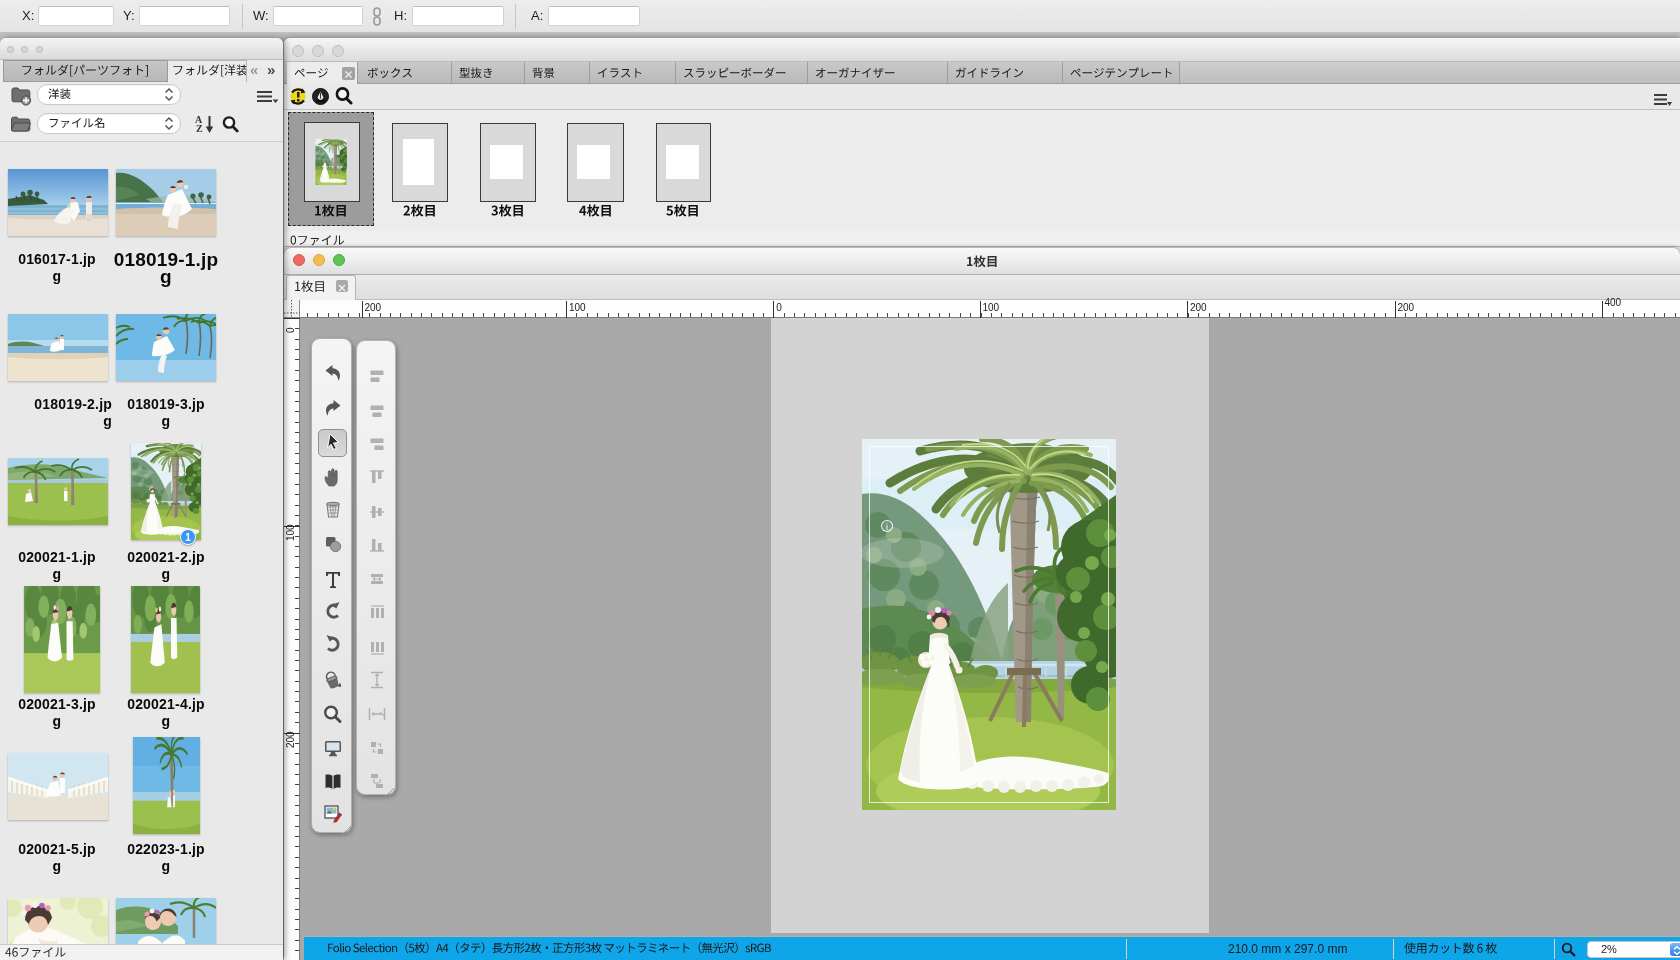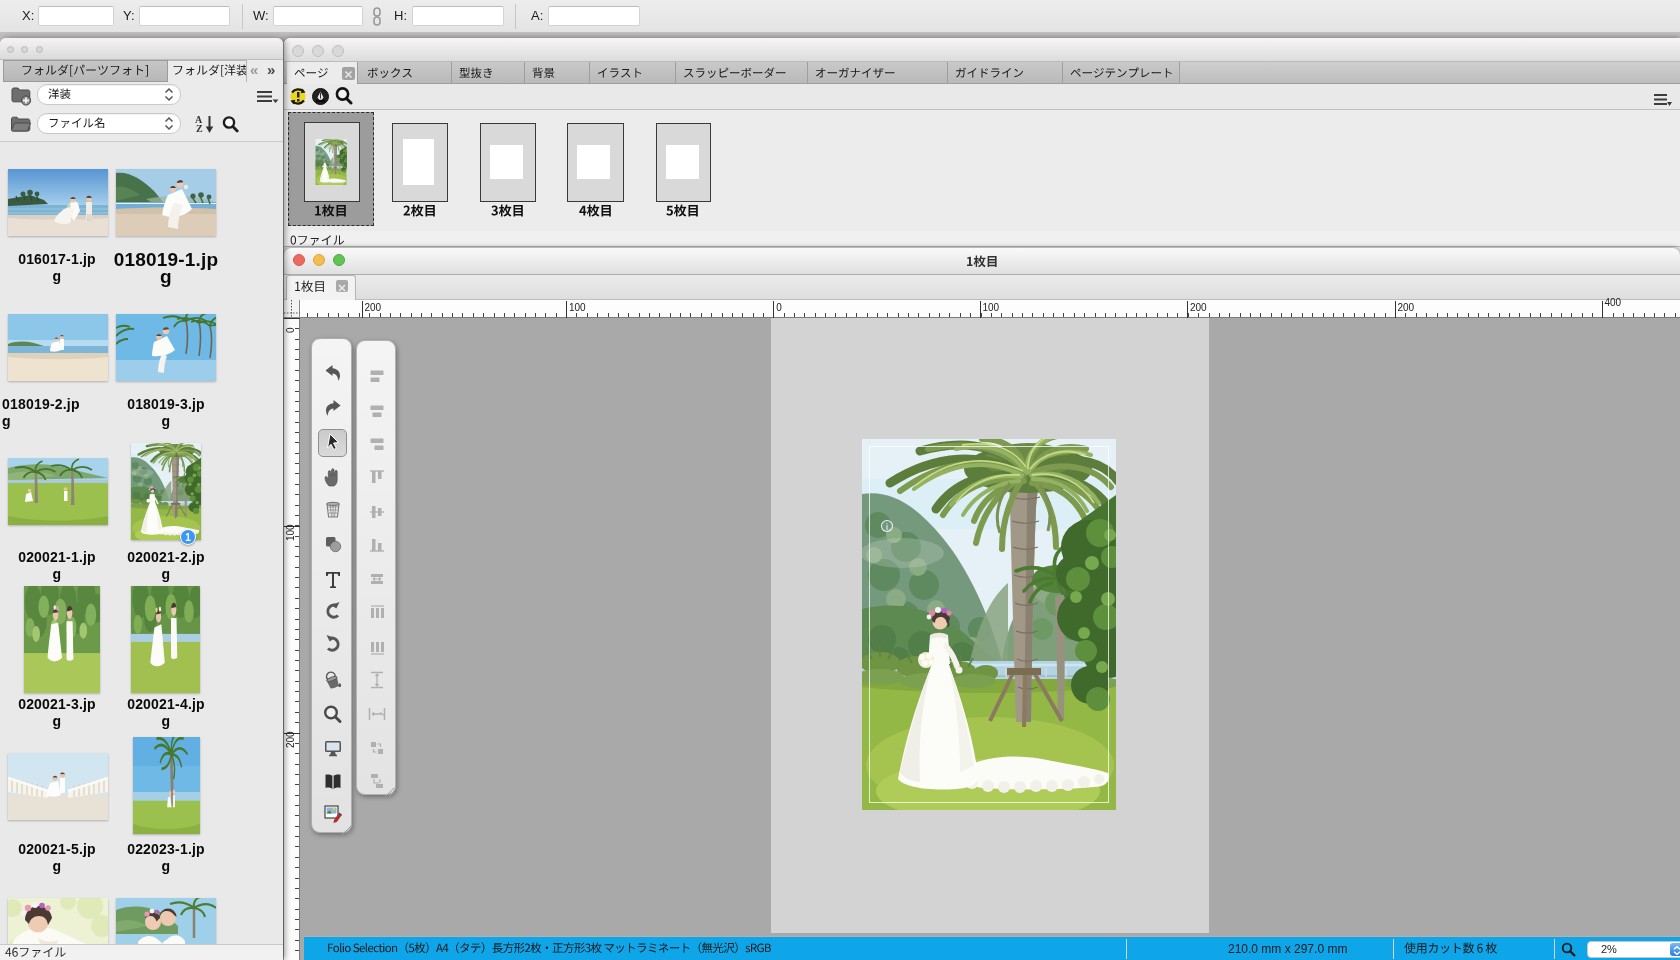--- a/index.html
+++ b/index.html
@@ -656,21 +656,21 @@
               <path d="M57.5 12C49 5 40 4 32 8M57.5 12C52 3 44 0 35 1M57.5 12c-1-8 1-12 7-14M57.5 12c3-9 10-12 18-11M57.5 12c9-6 17-5 24 0M57.5 12c-8-2-14 0-17 6M57.5 12c8 0 13 3 15 9M57.5 12c-3 7-8 10-15 10M57.5 12c5 6 6 11 3 17"></path>
             </g>
             <path d="M52 42l3.5-1 2 7.5h-6.5z" fill="#fbfbf8"></path>
             <circle cx="55.5" cy="39" r="1.8" fill="#e9c6ae"></circle>
             <rect x="59.5" y="40" width="3.2" height="8.5" fill="#f4f1ea"></rect>
             <circle cx="61" cy="38" r="1.7" fill="#ecc9b0"></circle>
           </svg></div>
         <div class="abs" style="left:180px;top:387px;width:16px;height:16px;background:#3b97f7;border:1.5px solid #fff;border-radius:50%;color:#fff;font-size:10px;font-weight:bold;text-align:center;line-height:15px;box-shadow:0 1px 2px rgba(0,0,0,.3);">1</div>
         <div class="abs" style="left:2px;top:109px;width:110px;text-align:center;font-size:14px;font-weight:bold;color:#0a0a0a;line-height:17px;letter-spacing:.2px;">016017-1.jp<br>g</div>
         <div class="abs" style="left:111px;top:109px;width:110px;text-align:center;font-size:19px;font-weight:bold;color:#0a0a0a;line-height:17px;letter-spacing:.2px;">018019-1.jp<br>g</div>
-        <div class="abs" style="left:2px;top:254px;width:110px;text-align:left;font-size:14px;font-weight:bold;color:#0a0a0a;line-height:17px;letter-spacing:.2px;">018019-2.jp<br>g</div>
+        <div class="abs" style="left:2px;top:254px;width:110px;text-align:right;font-size:14px;font-weight:bold;color:#0a0a0a;line-height:17px;letter-spacing:.2px;">018019-2.jp<br>g</div>
         <div class="abs" style="left:111px;top:254px;width:110px;text-align:center;font-size:14px;font-weight:bold;color:#0a0a0a;line-height:17px;letter-spacing:.2px;">018019-3.jp<br>g</div>
         <div class="abs" style="left:2px;top:407px;width:110px;text-align:center;font-size:14px;font-weight:bold;color:#0a0a0a;line-height:17px;letter-spacing:.2px;">020021-1.jp<br>g</div>
         <div class="abs" style="left:111px;top:407px;width:110px;text-align:center;font-size:14px;font-weight:bold;color:#0a0a0a;line-height:17px;letter-spacing:.2px;">020021-2.jp<br>g</div>
         <div class="abs" style="left:2px;top:554px;width:110px;text-align:center;font-size:14px;font-weight:bold;color:#0a0a0a;line-height:17px;letter-spacing:.2px;">020021-3.jp<br>g</div>
         <div class="abs" style="left:111px;top:554px;width:110px;text-align:center;font-size:14px;font-weight:bold;color:#0a0a0a;line-height:17px;letter-spacing:.2px;">020021-4.jp<br>g</div>
         <div class="abs" style="left:2px;top:699px;width:110px;text-align:center;font-size:14px;font-weight:bold;color:#0a0a0a;line-height:17px;letter-spacing:.2px;">020021-5.jp<br>g</div>
         <div class="abs" style="left:111px;top:699px;width:110px;text-align:center;font-size:14px;font-weight:bold;color:#0a0a0a;line-height:17px;letter-spacing:.2px;">022023-1.jp<br>g</div>
       </div>
       <div class="abs" style="left:0;top:906px;width:283px;height:16px;background:#f1f1f1;border-top:1px solid #c9c9c9;"></div>
       <div class="abs" style="left:5.0px;top:908.0px;">

